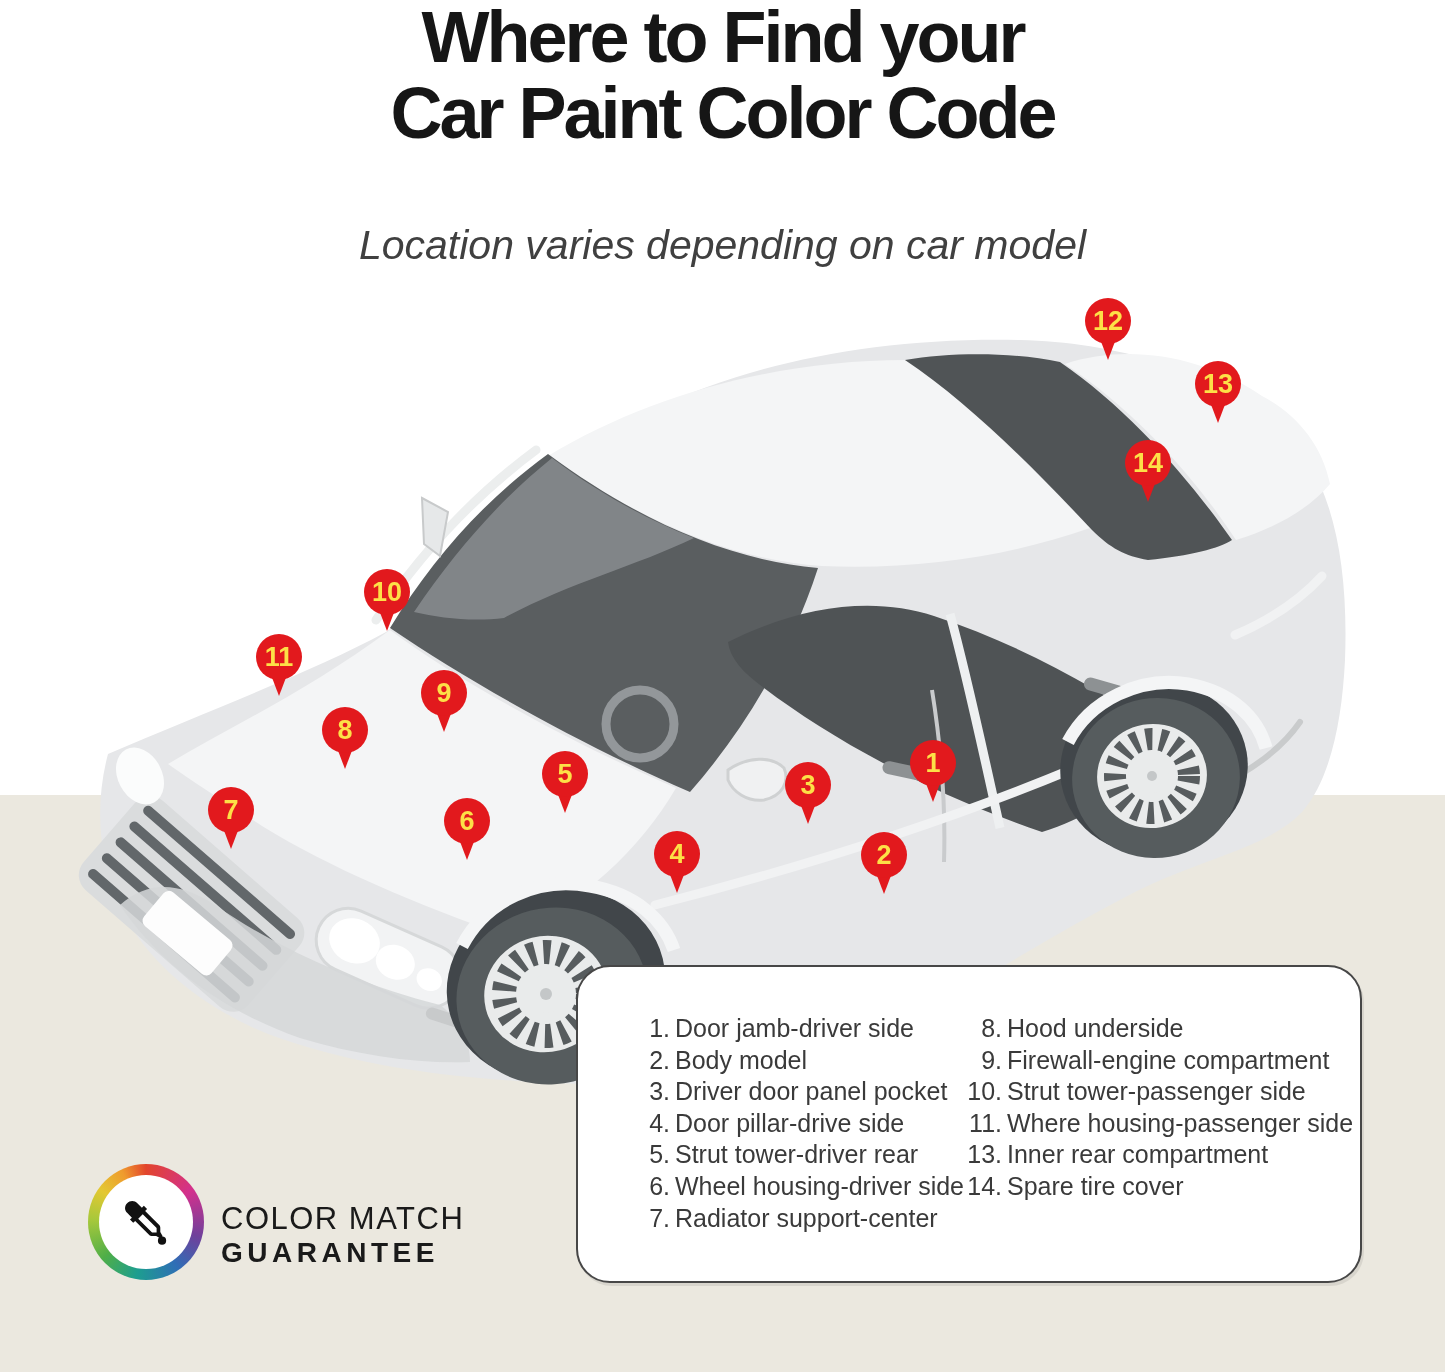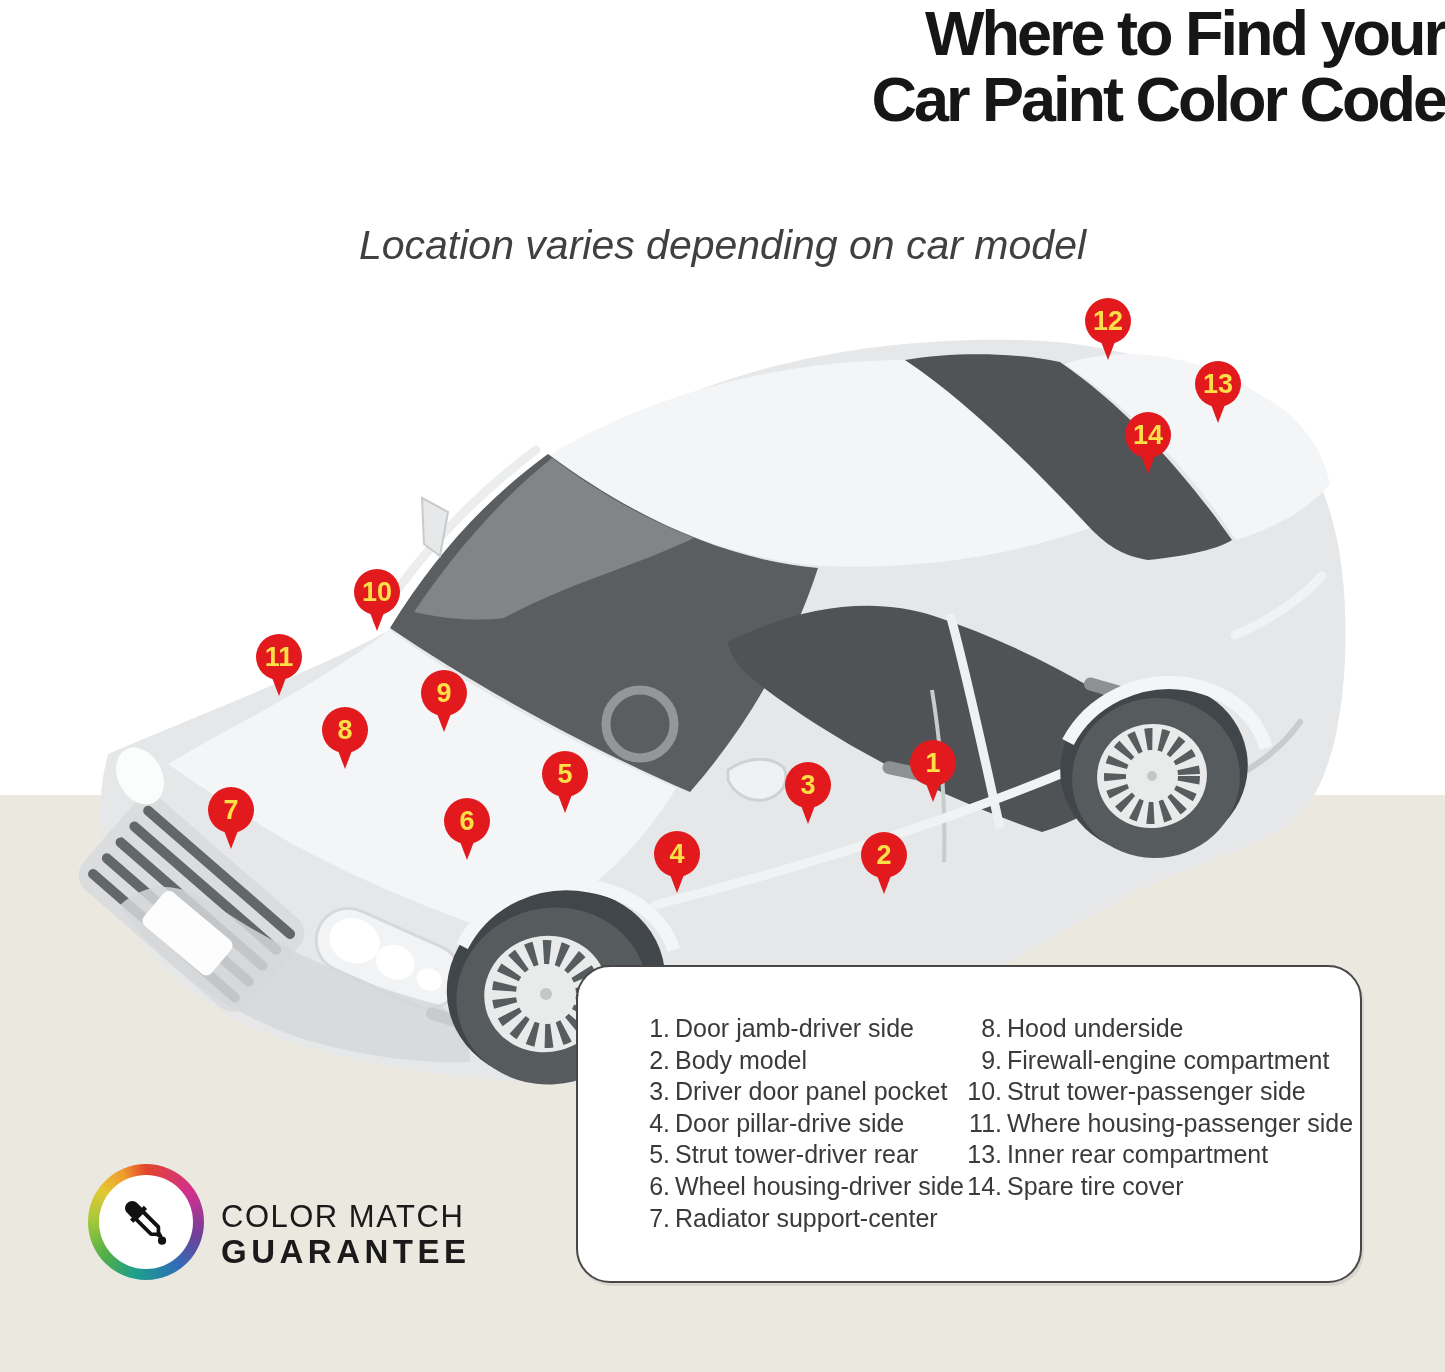--- a/index.html
+++ b/index.html
@@ -3,22 +3,22 @@
 <meta charset="utf-8">
 <style>
   html,body{margin:0;padding:0;background:#fff;}
   .canvas{
     position:relative;width:1445px;height:1372px;overflow:hidden;background:#fff;
     font-family:"Liberation Sans",sans-serif;
   }
   .bg-beige{position:absolute;left:0;top:795px;width:1445px;height:577px;background:var(--beige,#ebe8df);}
   
   .title{
-    position:absolute;top:0;left:0;width:1445px;text-align:right;margin:0;
-    font-size:63px;font-weight:bold;letter-spacing:-3px;line-height:1.05;color:var(--title,#161616);
+    position:absolute;top:0;left:0;width:1445px;text-align:center;margin:0;
+    font-size:72px;font-weight:bold;letter-spacing:-3px;line-height:1.05;color:var(--title,#161616);
   }
   .title span{display:block;}
   .subtitle{
     position:absolute;top:222px;left:0;width:1445px;text-align:center;margin:0;
     font-size:41px;font-style:italic;color:#404040;letter-spacing:0;
   }
   
   svg.car{position:absolute;left:0;top:0;}
   
   .marker-layer{position:absolute;left:0;top:0;width:1445px;height:1372px;}
@@ -53,21 +53,21 @@
     background:conic-gradient(from 0deg,
       #e2452c, #d3308d 55deg, #70409b 105deg, #2f6eb6 145deg, #1d9e8f 190deg,
       #4fae48 230deg, #a6c83b 272deg, #e3c832 305deg, #ef9b2d 335deg, #e2452c 360deg);
   }
   .badge-ring-inner{
     position:absolute;left:11px;top:11px;width:94px;height:94px;border-radius:50%;background:#ffffff;
     display:flex;align-items:center;justify-content:center;
   }
   .badge-text{margin-left:17px;color:#1a1a1a;}
   .badge-line1{display:block;font-size:31px;font-weight:normal;letter-spacing:1.5px;line-height:1.12;margin-top:27px;}
-  .badge-line2{display:block;font-size:33px;font-weight:bold;letter-spacing:4.5px;line-height:1.12;}
+  .badge-line2{display:block;font-size:28px;font-weight:bold;letter-spacing:4.5px;line-height:1.12;}
 </style>
 </head>
 <body>
 
 <div class="canvas">
 
   <div class="bg-beige"></div>
 
   <svg class="car" width="1445" height="1372" viewBox="0 0 1445 1372" aria-hidden="true">
 
@@ -246,37 +246,37 @@
         <span class="pin-circle">7</span>
       </div>
       <div class="pin" style="left: 322px; top: 707px;">
         <span class="pin-tail"></span>
         <span class="pin-circle">8</span>
       </div>
       <div class="pin" style="left: 421px; top: 670px;">
         <span class="pin-tail"></span>
         <span class="pin-circle">9</span>
       </div>
-      <div class="pin" style="left: 354px; top: 569px;">
+      <div class="pin" style="left: 364px; top: 569px;">
         <span class="pin-tail"></span>
         <span class="pin-circle">10</span>
       </div>
       <div class="pin" style="left: 256px; top: 634px;">
         <span class="pin-tail"></span>
         <span class="pin-circle">11</span>
       </div>
       <div class="pin" style="left: 1085px; top: 298px;">
         <span class="pin-tail"></span>
         <span class="pin-circle">12</span>
       </div>
       <div class="pin" style="left: 1195px; top: 361px;">
         <span class="pin-tail"></span>
         <span class="pin-circle">13</span>
       </div>
-      <div class="pin" style="left: 1125px; top: 412px;">
+      <div class="pin" style="left: 1125px; top: 440px;">
         <span class="pin-tail"></span>
         <span class="pin-circle">14</span>
       </div>
     </div>
 
   <section class="legend-panel">
     <ol class="legend-col left" id="legend-left">
         <li>
           <span class="li-num">1.</span>
           <span class="li-label">Door jamb-driver side</span>

